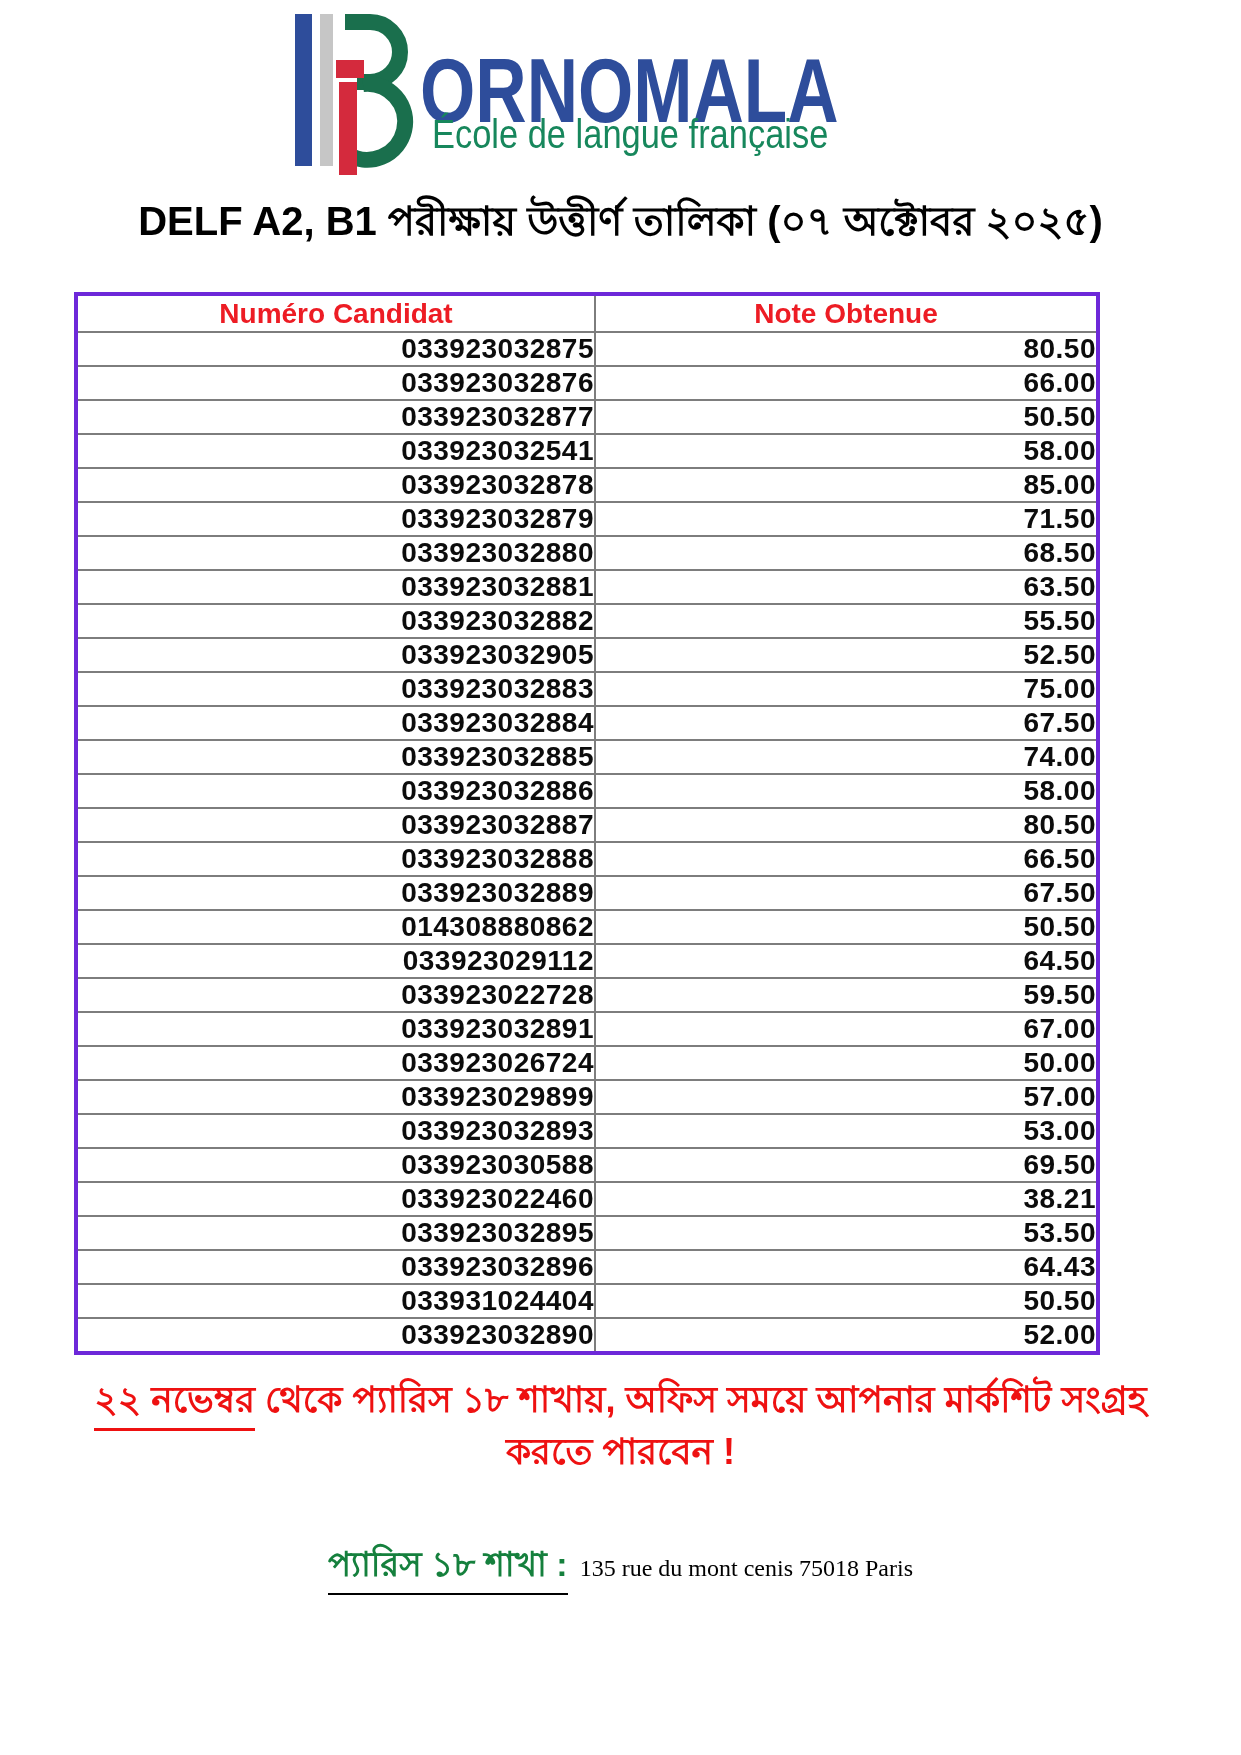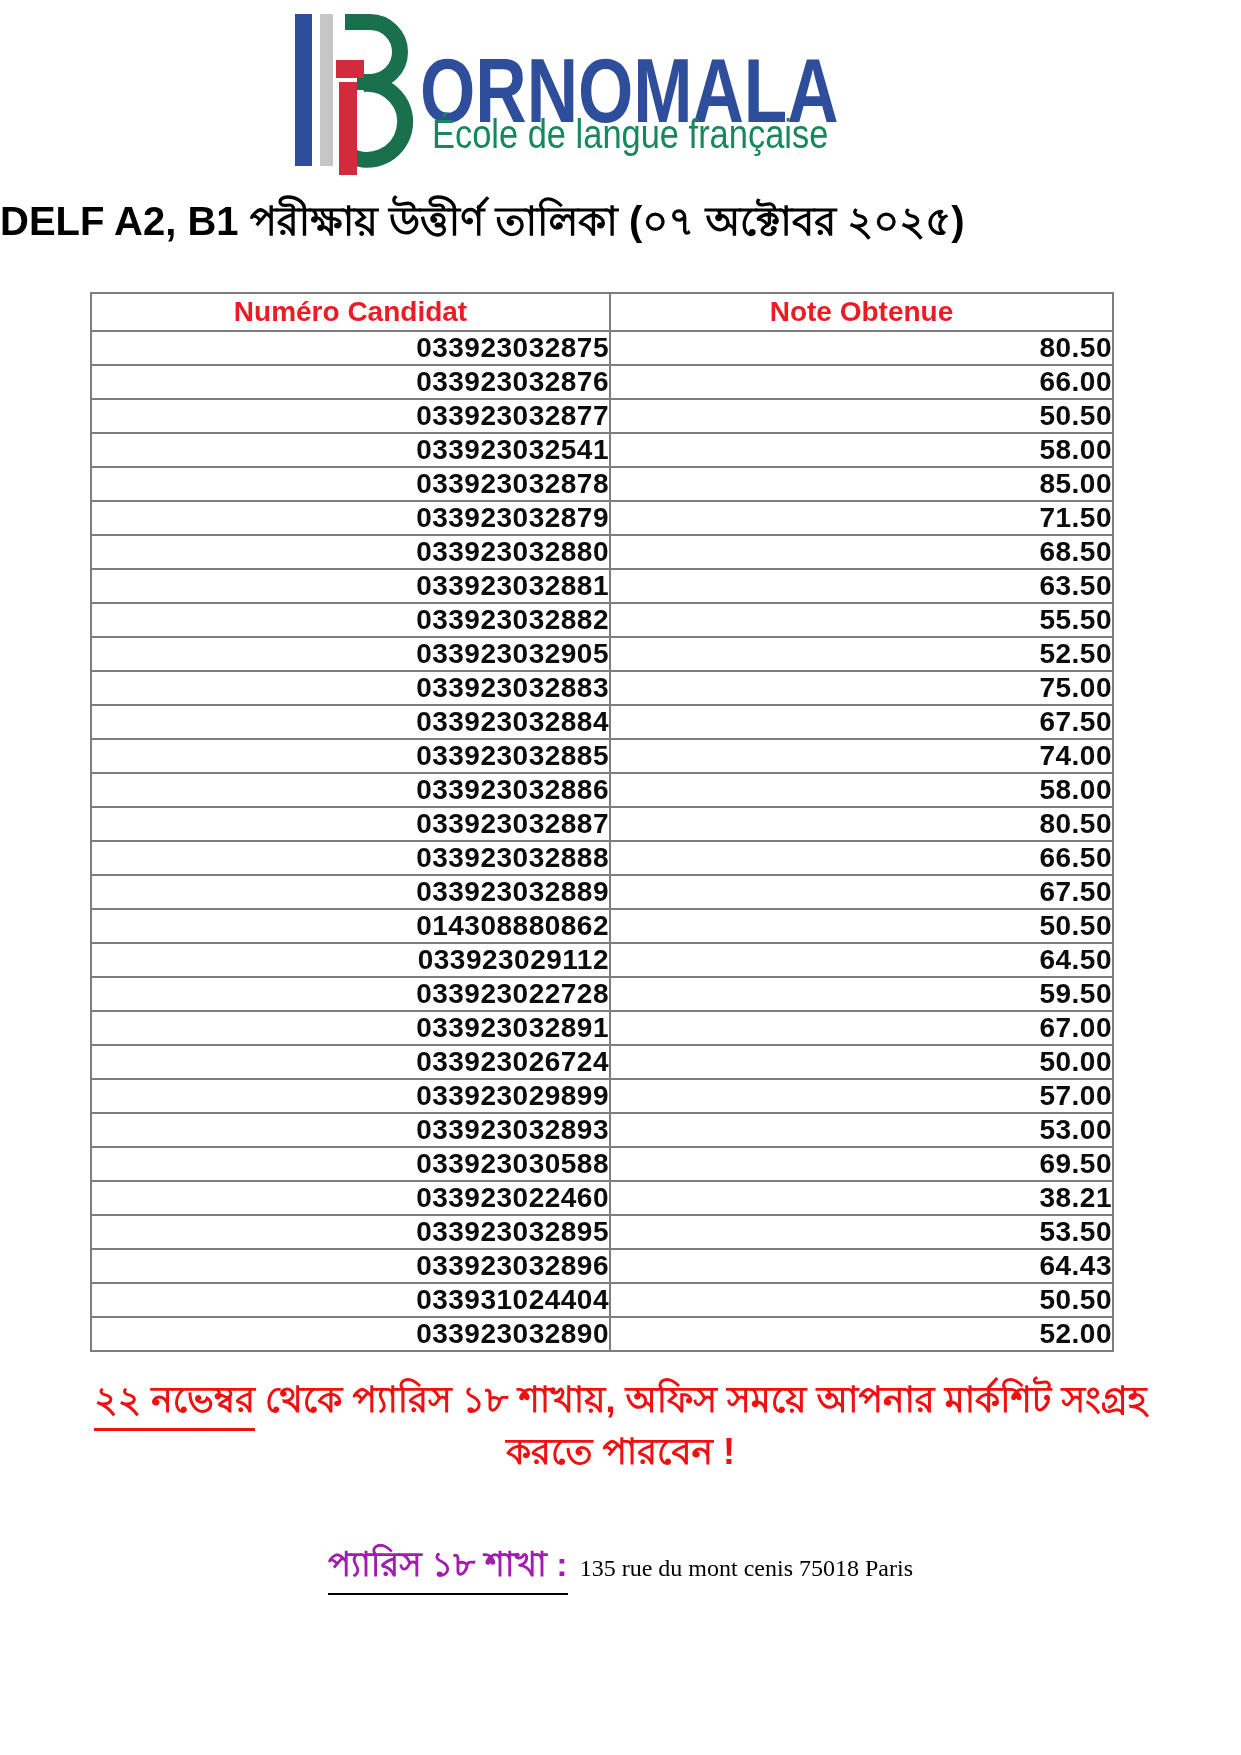--- a/index.html
+++ b/index.html
@@ -26,32 +26,32 @@
   .tagline-text {
     position: absolute; left: 432px; top: 112px;
     font-size: 41px; font-weight: normal; line-height: 1.1;
     color: #17875c; white-space: nowrap;
     transform: scaleX(0.84); transform-origin: left top;
   }
 
   
   .doc-title {
     position: absolute; top: 190px; left: 0; width: 100%;
-    text-align: left;
+    text-align: center;
     font-size: 40px; font-weight: bold; color: #000;
     white-space: nowrap;
   }
 
   
   table.results {
-    position: absolute; left: 90px; top: 292px;
+    position: absolute; left: 74px; top: 292px;
     width: 1022px;
     border-collapse: collapse;
     table-layout: fixed;
-    border: 1px solid #6d28d9;
+    border: 4px solid #6d28d9;
   }
   table.results col.c1 { width: 519px; }
   table.results col.c2 { width: 503px; }
   table.results th {
     border: 2px solid #7d7d7d;
     height: 38px;
     font-size: 28px; font-weight: bold;
     color: #ed1c24;
     text-align: center; vertical-align: middle;
     padding: 0;
@@ -83,21 +83,21 @@
   }
   .notice .rest { margin-left: 10px; }
 
   
   .address-line {
     position: absolute; top: 1538px; left: 0; width: 100%;
     text-align: center;
     white-space: nowrap;
   }
   .branch-label {
-    font-size: 34px; font-weight: bold; color: #a21caf;
+    font-size: 34px; font-weight: bold; color: #15803d;
     border-bottom: 2px solid #000;
     padding-bottom: 10px;
   }
   .street-address {
     font-family: "Liberation Serif", serif;
     font-size: 24px; color: #000;
     margin-left: 12px;
   }
 </style>
 </head>

